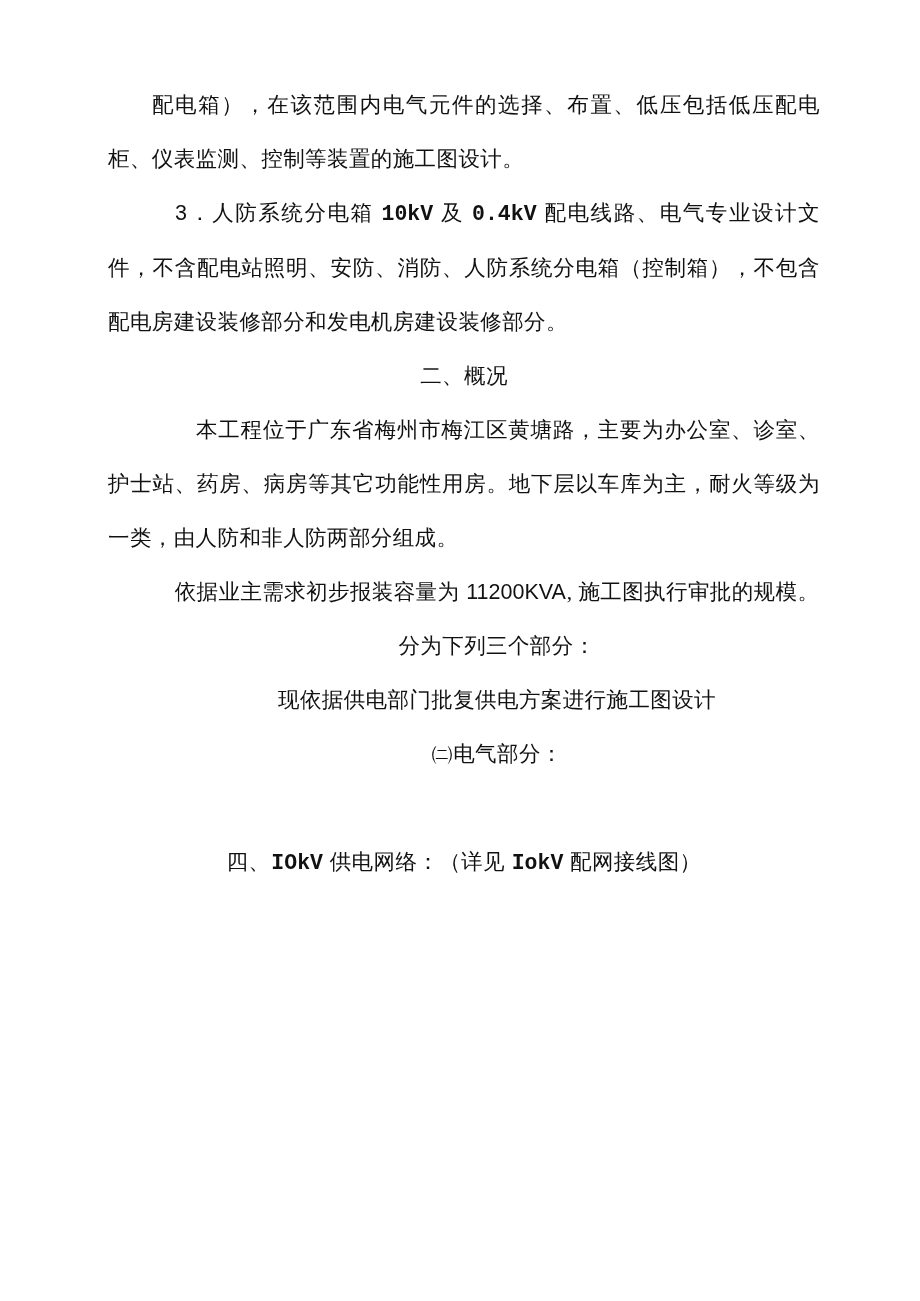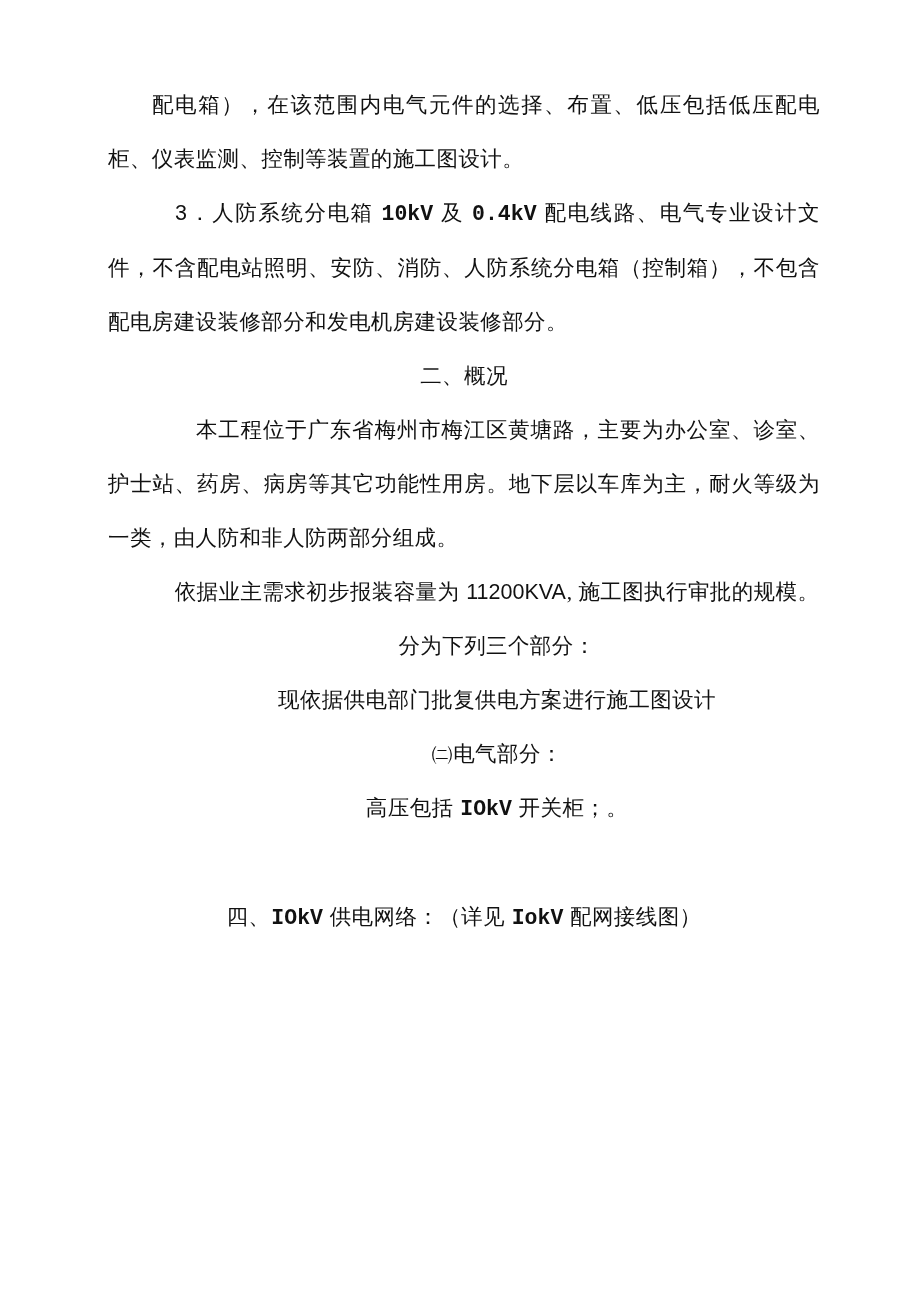--- a/index.html
+++ b/index.html
@@ -83,21 +83,20 @@
     <p class="para ind-3 last-line-left"><span>依据业主需求初步报装容量为 </span><span class="lat-n">11200KVA</span><span>, 施工图执行审批的规模。</span></p>
 
 
     <p class="para ind-3 last-line-left">分为下列三个部分：</p>
 
     <p class="para ind-3 last-line-left">现依据供电部门批复供电方案进行施工图设计</p>
 
 
     <p class="para ind-3 last-line-left">㈡电气部分：</p>
 
-    <p class="para ind-3 last-line-left"><span>高压包括 </span><span class="lat">IOkV</span><span> 开关柜；。</span></p>
 
 
     <div class="gap-lg"></div>
 
 
     <p class="heading blk-0"><span>四、</span><span class="lat">IOkV</span><span> 供电网络：（详见 </span><span class="lat">IokV</span><span> 配网接线图）</span></p>
 
   </div>
 </div>
 

